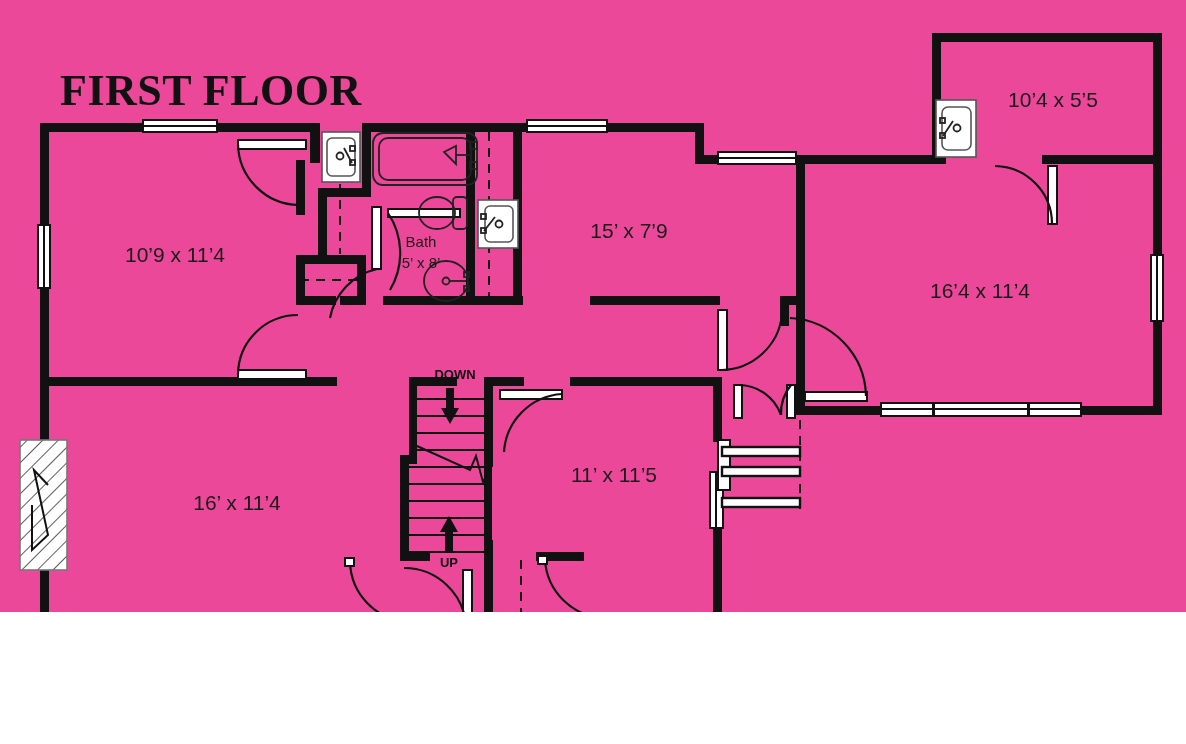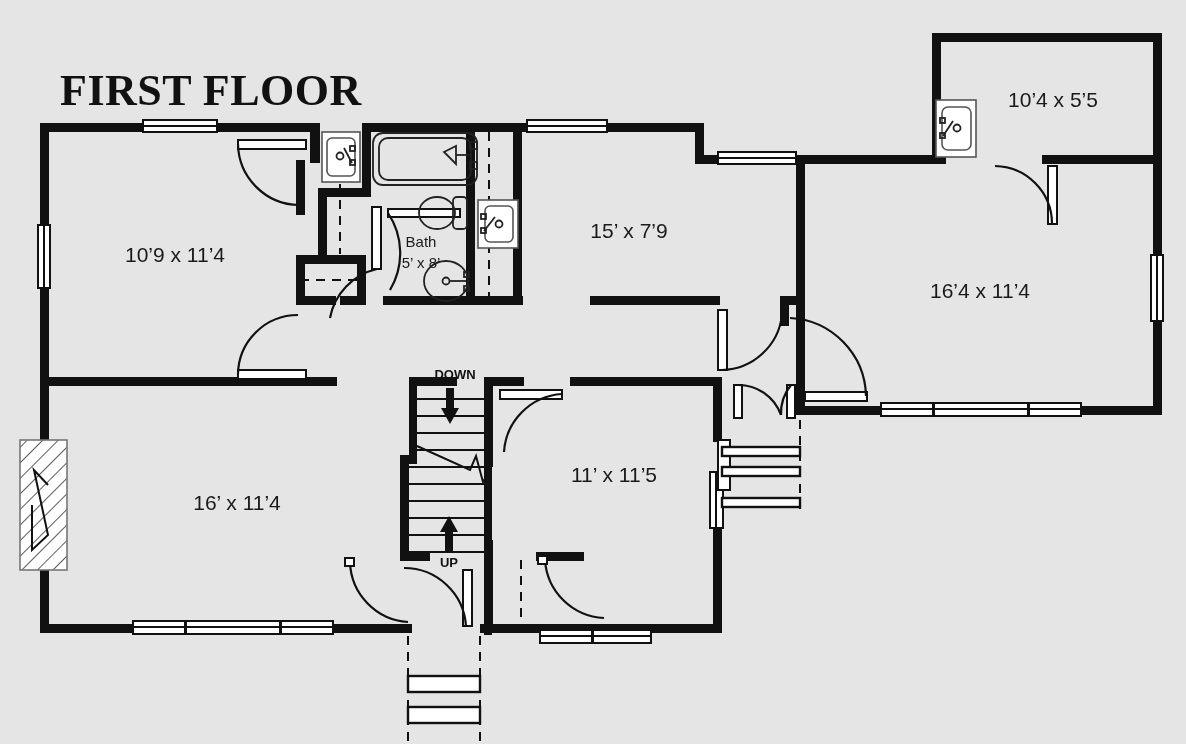--- a/index.html
+++ b/index.html
@@ -3,22 +3,22 @@
 <meta charset="utf-8">
 <style>
   html, body {
     margin: 0;
     padding: 0;
     background: #ffffff;
   }
   #plan-root {
     position: relative;
     width: 1186px;
-    height: 744px;
-    background: #e5e5e5;
+    height: 612px;
+    background: #ec4899;
     font-family: "Liberation Sans", sans-serif;
     overflow: hidden;
   }
   svg.floorplan {
     display: block;
     width: 1186px;
     height: 744px;
   }
   .wall {
     fill: #111111;

